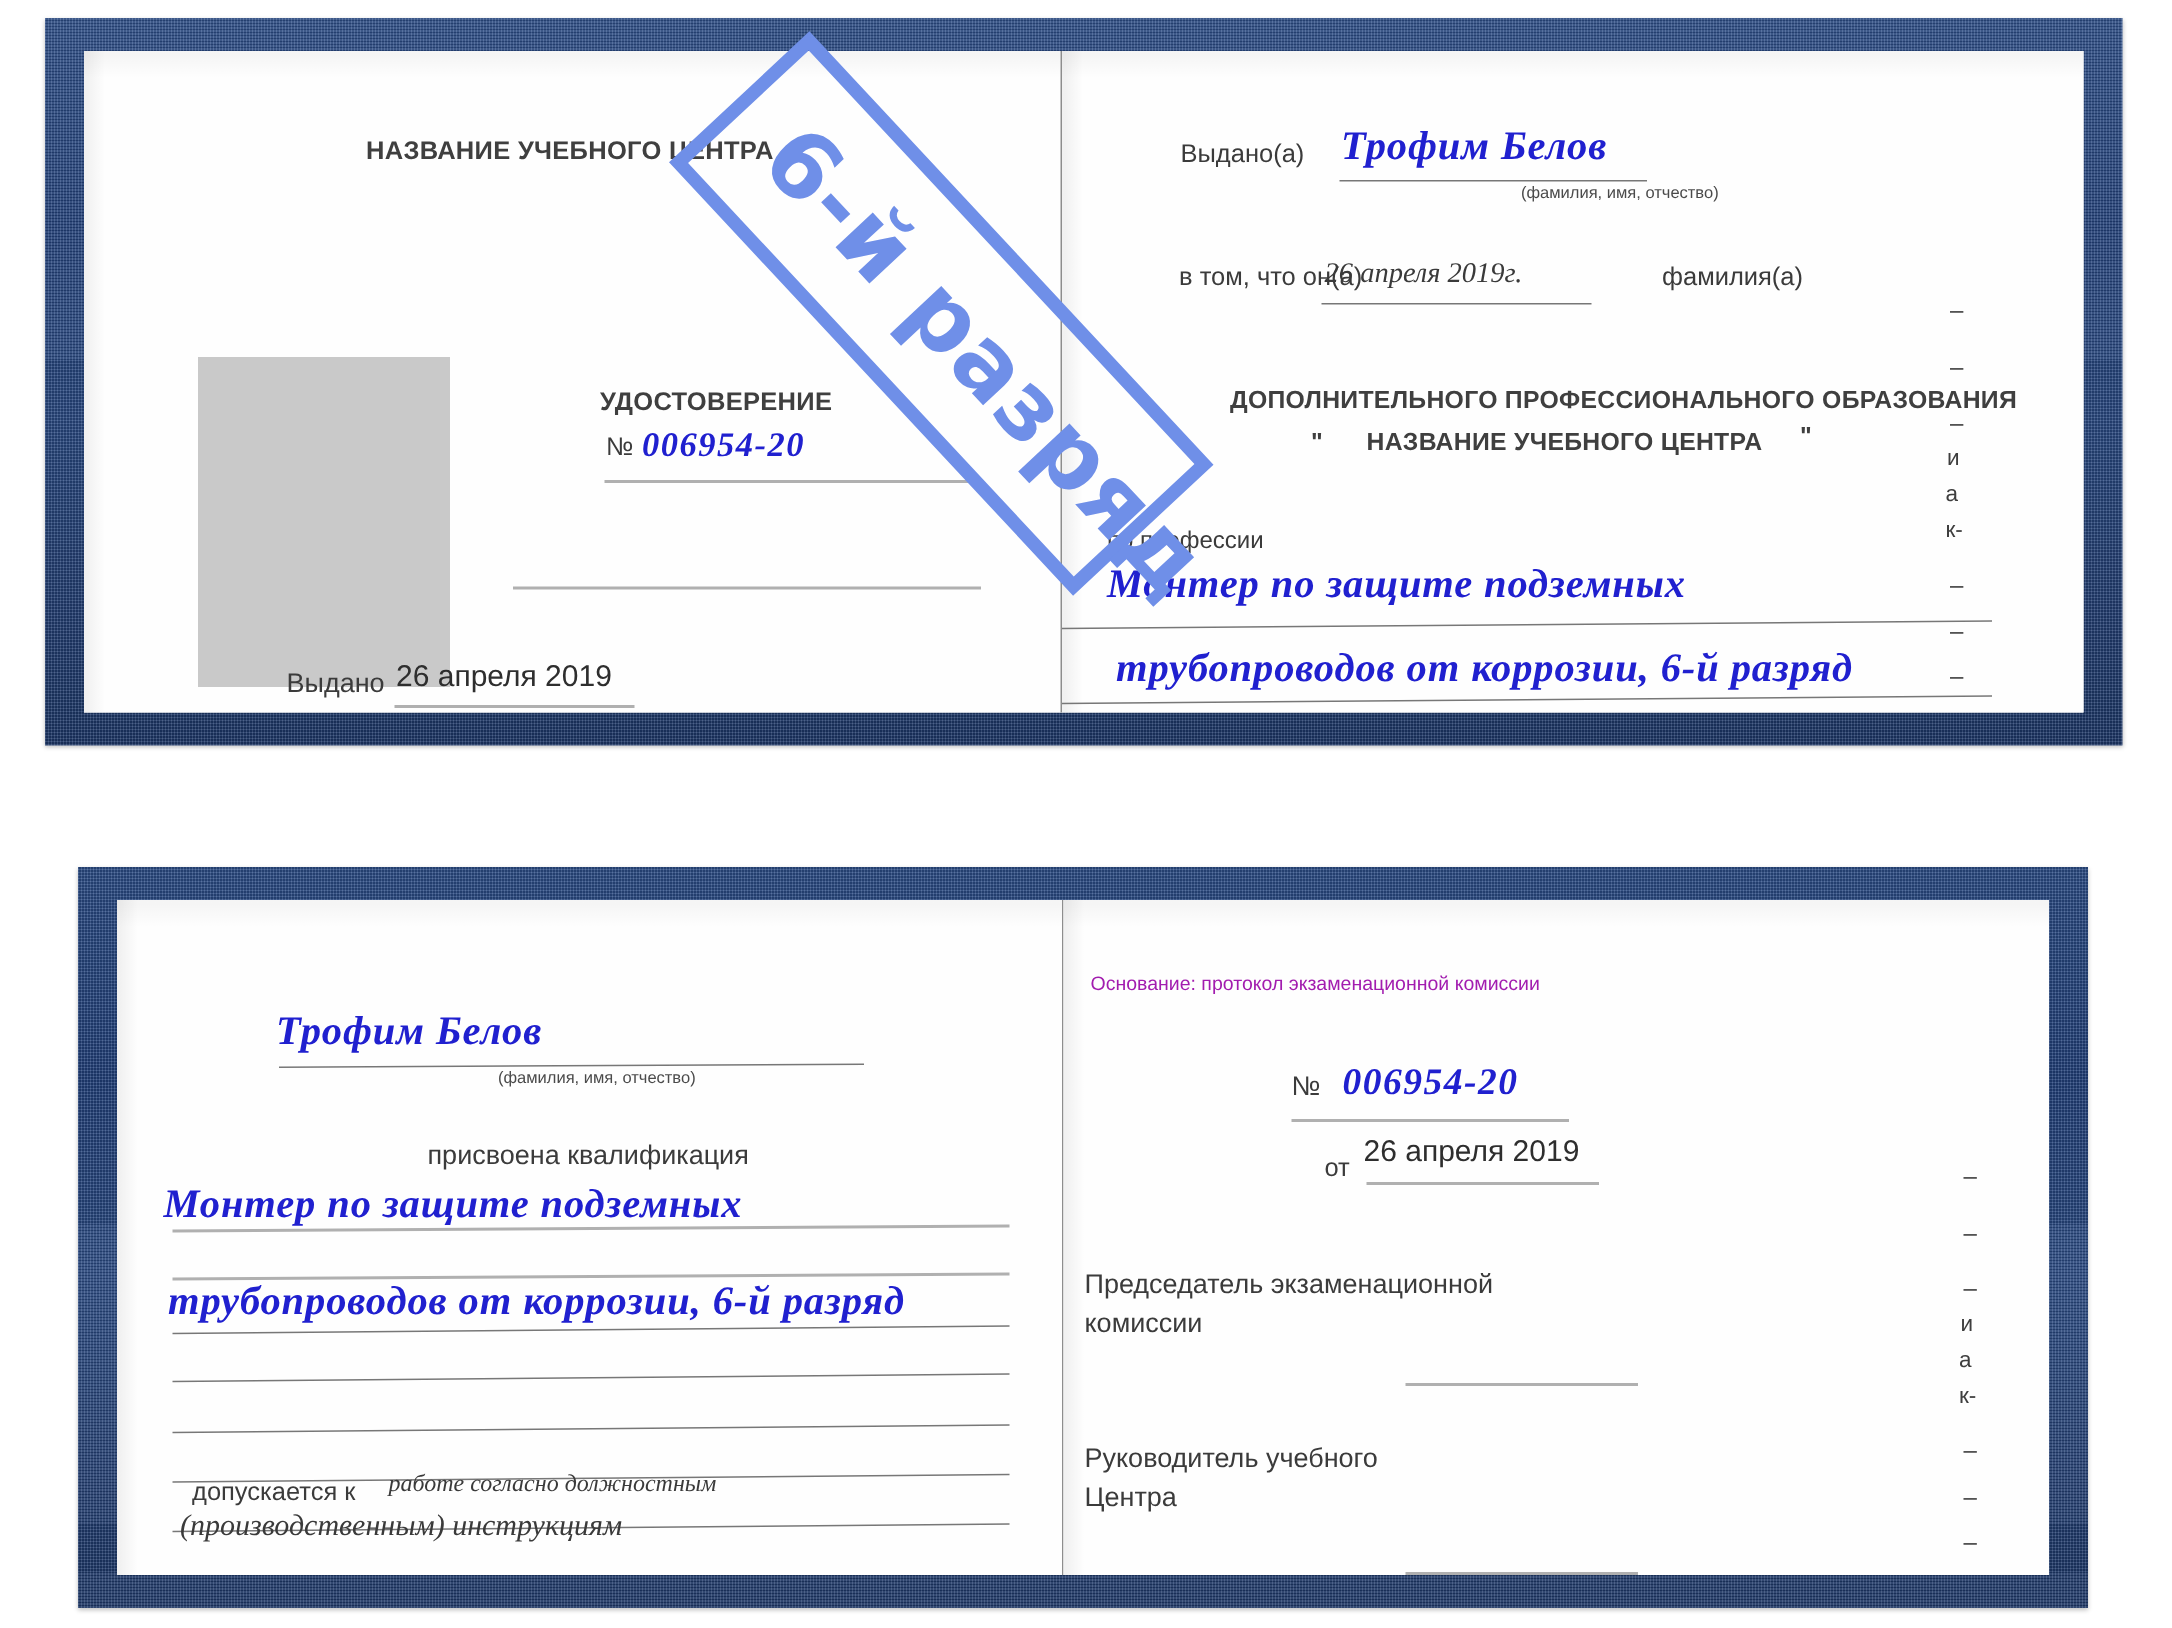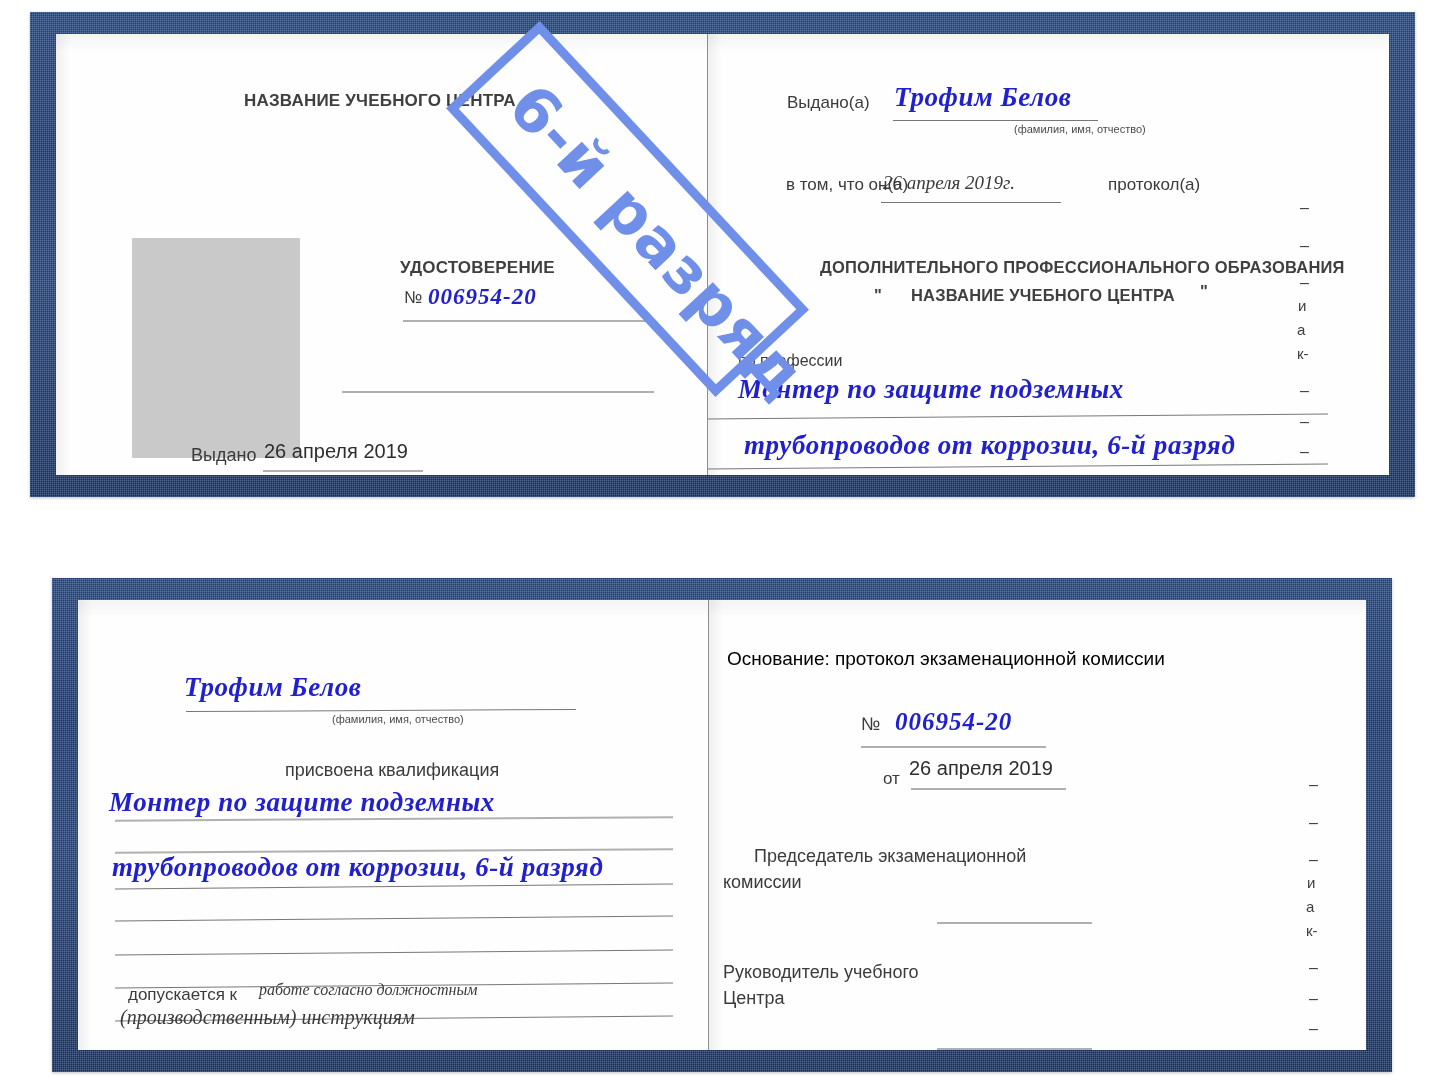--- a/index.html
+++ b/index.html
@@ -129,21 +129,21 @@
         <div class="paper-shade"></div>
 
         <div class="t" style="left:79px;top:59px;font-size:17px;">Выдано(а)</div>
         <div class="hand" style="left:186px;top:48px;font-size:27px;">Трофим Белов</div>
         <div class="rule thin" style="left:185px;top:86px;width:205px;"></div>
         <div class="t t-small" style="left:306px;top:89px;">(фамилия, имя, отчество)</div>
 
         <div class="t" style="left:78px;top:141px;font-size:17px;">в том, что он(а)</div>
         <div class="typed-ital" style="left:175px;top:138px;font-size:19px;">26 апреля 2019г.</div>
         <div class="rule thin" style="left:173px;top:168px;width:180px;"></div>
-        <div class="t" style="left:400px;top:141px;font-size:17px;">протокол(а)</div>
+        <div class="t" style="left:400px;top:141px;font-size:17px;">фамилия(а)</div>
 
         <div class="t t-head" style="left:112px;top:224px;font-size:16.5px;">ДОПОЛНИТЕЛЬНОГО ПРОФЕССИОНАЛЬНОГО ОБРАЗОВАНИЯ</div>
         <div class="t t-head" style="left:166px;top:252px;font-size:16.5px;">"</div>
         <div class="t t-head" style="left:203px;top:252px;font-size:16.5px;">НАЗВАНИЕ УЧЕБНОГО ЦЕНТРА</div>
         <div class="t t-head" style="left:492px;top:248px;font-size:16.5px;">"</div>
 
         <div class="t" style="left:30px;top:318px;font-size:16px;">по профессии</div>
 
         <div class="hand" style="left:30px;top:340px;font-size:27px;">Монтер по защите подземных</div>
         <div class="rule thin" style="left:0px;top:382px;width:620px;transform:rotate(-0.45deg);"></div>
@@ -194,31 +194,31 @@
         <div class="rule thin" style="left:37px;top:418px;width:558px;transform:rotate(-0.5deg);"></div>
 
         <div class="t" style="left:50px;top:385px;font-size:17px;">допускается к</div>
         <div class="typed-ital" style="left:181px;top:381px;font-size:16px;">работе согласно должностным</div>
         <div class="typed-ital" style="left:42px;top:406px;font-size:20px;">(производственным) инструкциям</div>
       </div>
 
       <div class="page" style="left:631px;right:0;">
         <div class="paper-shade"></div>
 
-        <div class="t" style="left:18px;top:48px;font-size:19px;color:#000000;">Основание: протокол экзаменационной комиссии</div>
+        <div class="t" style="left:18px;top:48px;font-size:13px;color:#a21caf;">Основание: протокол экзаменационной комиссии</div>
 
         <div class="t" style="left:152px;top:114px;font-size:18px;">№</div>
         <div class="hand" style="left:186px;top:108px;font-size:25px;letter-spacing:1px;">006954-20</div>
         <div class="rule pale" style="left:152px;top:146px;width:185px;"></div>
 
         <div class="t" style="left:174px;top:169px;font-size:17px;">от</div>
         <div class="t" style="left:200px;top:157px;font-size:20px;color:#2e2e2e;">26 апреля 2019</div>
         <div class="rule pale" style="left:202px;top:188px;width:155px;"></div>
 
-        <div class="t" style="left:14px;top:246px;font-size:18px;margin-left:31px;">Председатель экзаменационной</div>
+        <div class="t" style="left:14px;top:246px;font-size:18px;">Председатель экзаменационной</div>
         <div class="t" style="left:14px;top:272px;font-size:18px;">комиссии</div>
         <div class="rule pale" style="left:228px;top:322px;width:155px;"></div>
 
         <div class="t" style="left:14px;top:362px;font-size:18px;">Руководитель учебного</div>
         <div class="t" style="left:14px;top:388px;font-size:18px;">Центра</div>
         <div class="rule pale" style="left:228px;top:448px;width:155px;"></div>
 
         <div class="dash" style="left:600px;top:176px;">–</div>
         <div class="dash" style="left:600px;top:214px;">–</div>
         <div class="dash" style="left:600px;top:251px;">–</div>

